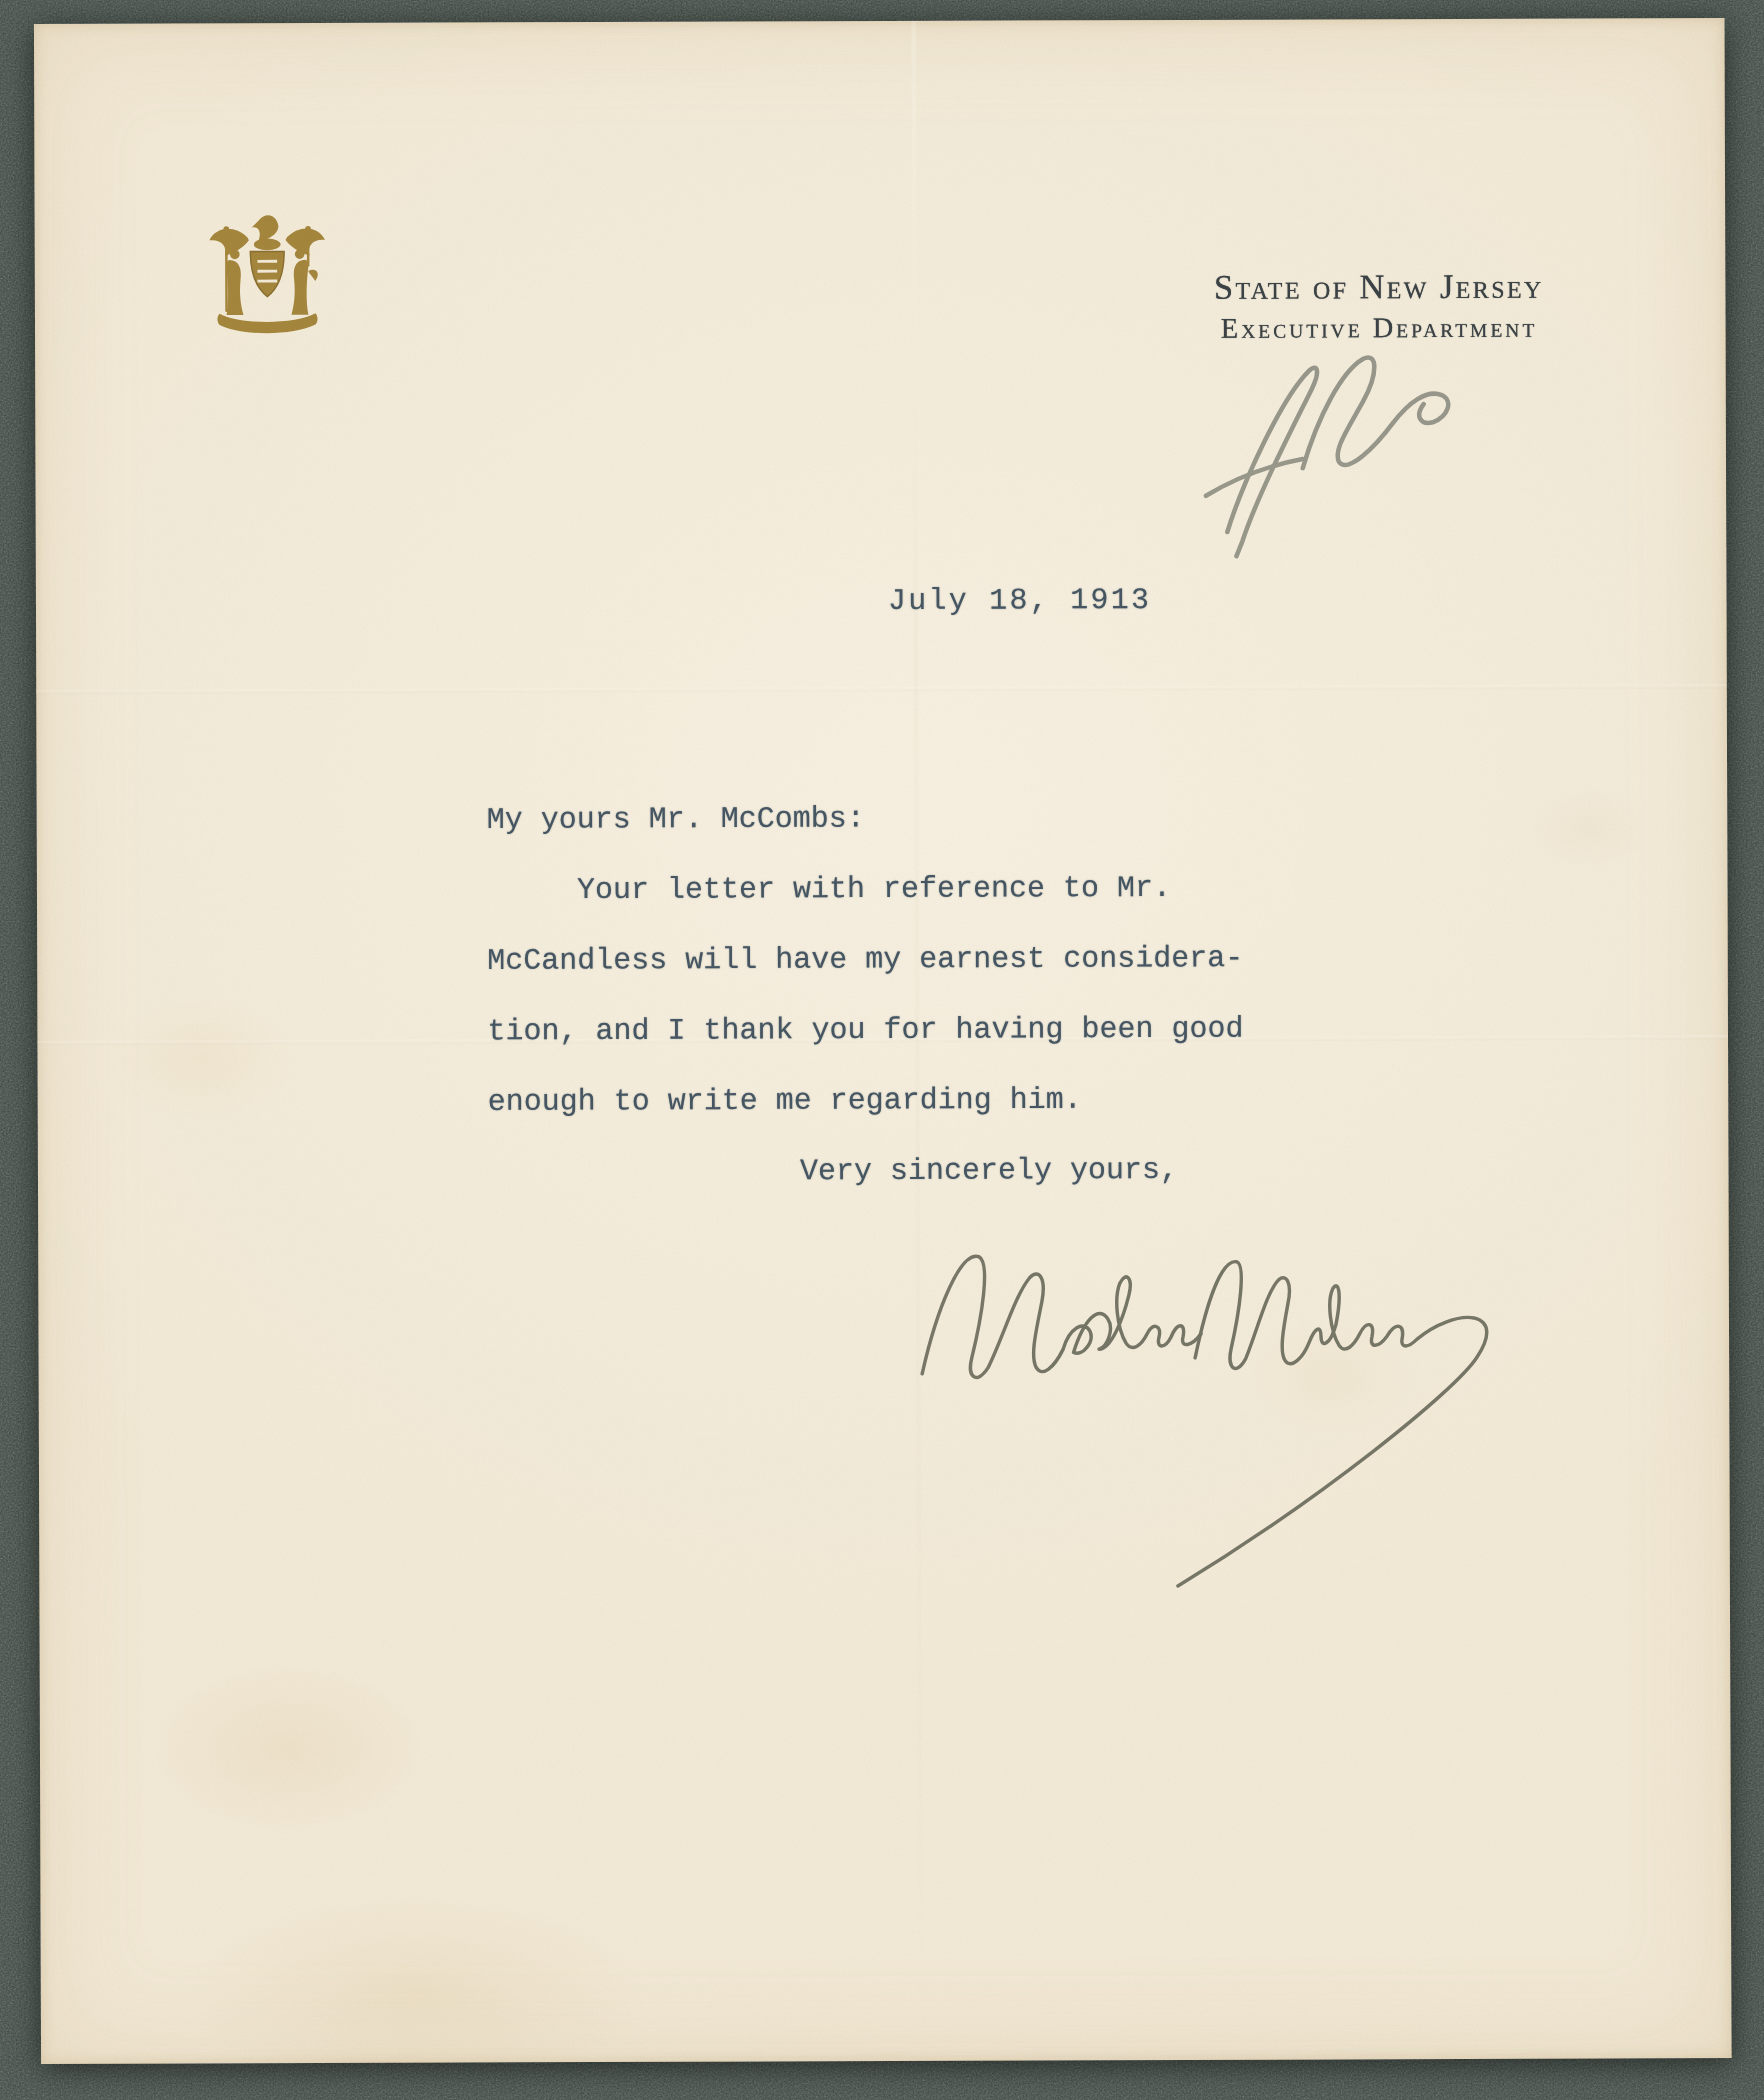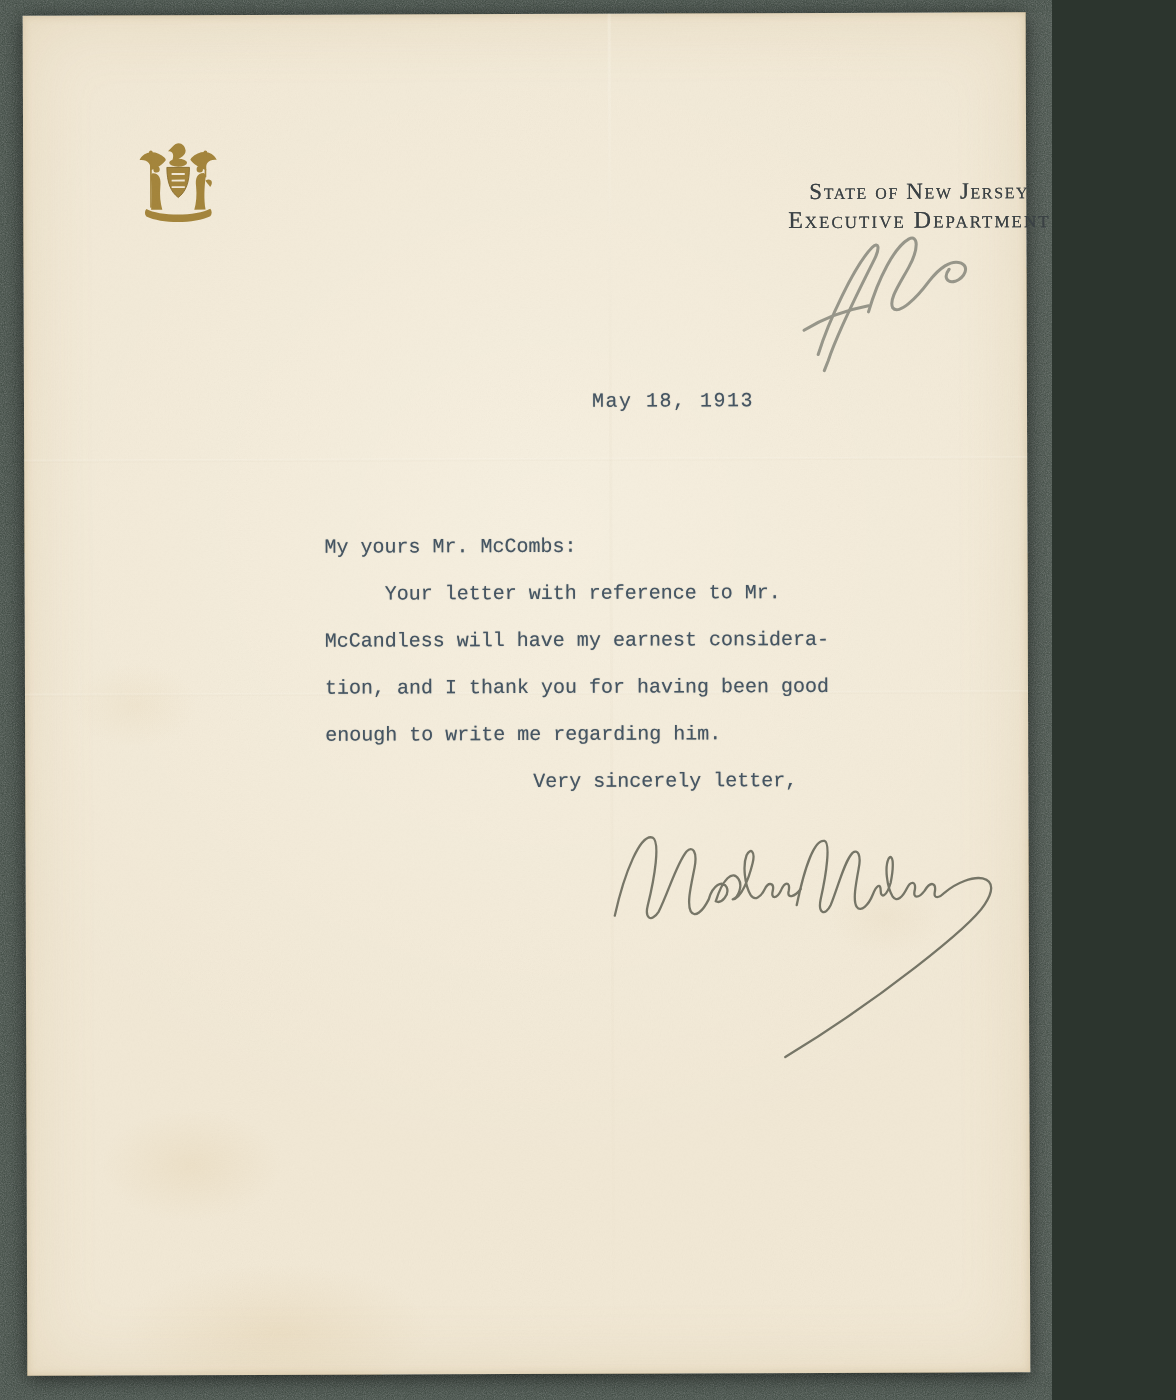--- a/index.html
+++ b/index.html
@@ -1,17 +1,17 @@
 <!DOCTYPE html>
 <html><head>
 <meta charset="utf-8">
 <style>
   html,body{margin:0;padding:0;background:#2c352e;}
   .stage{
-    position:relative;width:1052px;height:1400px;overflow:hidden;
+    position:relative;width:1176px;height:1400px;overflow:hidden;
     background:#3d4941;
     font-family:"Liberation Sans",sans-serif;
   }
   .noise{position:absolute;inset:0;pointer-events:none;}
   .noise-bg{opacity:.38;}
   .noise-paper{opacity:.07;mix-blend-mode:multiply;}
   .paper{
     position:absolute;left:25px;top:14px;right:24px;bottom:26px;
     background:
       radial-gradient(90% 65% at 52% 38%, rgba(255,252,242,.38), rgba(255,252,242,0) 72%),
@@ -36,21 +36,21 @@
   .crease-h{position:absolute;left:0;right:0;height:3px;pointer-events:none;
     background:linear-gradient(to bottom, rgba(255,253,244,.55), rgba(140,112,68,.08));
     opacity:.45;}
   .crease-h.one{top:444px;}
   .crease-h.two{top:678px;}
 
   .letterhead{position:absolute;left:756px;top:166px;width:280px;text-align:center;
     color:#3b4245;font-family:"Liberation Serif",serif;font-variant:small-caps;
     text-shadow:0 0 .6px rgba(52,58,61,.85);}
   .lh1{font-size:23px;letter-spacing:1.6px;line-height:26px;white-space:nowrap;}
-  .lh2{font-size:24px;letter-spacing:2px;line-height:24px;white-space:nowrap;margin-top:3px;}
+  .lh2{font-size:19px;letter-spacing:2px;line-height:24px;white-space:nowrap;margin-top:3px;}
 
   .type{position:absolute;font-family:"Liberation Mono",monospace;font-size:20px;
     color:#465663;line-height:24px;white-space:pre;
     text-shadow:0 0 1px rgba(62,78,90,.55);}
   .date-line{left:568px;top:376px;letter-spacing:1.5px;}
   .salutation{left:300px;top:521px;}
   .b1{left:360px;top:568px;}
   .b2{left:300px;top:615px;}
   .b3{left:300px;top:662px;}
   .b4{left:300px;top:709px;}
@@ -111,27 +111,27 @@
     </div>
 
     <svg class="file-note" viewBox="0 0 220 150" role="img" aria-label="File">
       <g stroke="#8e8e82" stroke-width="3" fill="none" stroke-linecap="round" stroke-linejoin="round" opacity="0.9">
         <path d="M42,128 C52,96 78,40 96,22 C102,16 104,22 98,34 C84,62 62,104 52,134 L48,144"></path>
         <path d="M28,104 C48,92 70,84 92,80"></path>
         <path d="M92,86 C102,52 118,22 132,14 C142,9 142,24 132,42 C122,60 112,74 116,82 C122,90 140,72 152,56 C162,43 174,34 184,38 C192,42 188,52 178,56 C170,58 166,52 172,44"></path>
       </g>
     </svg>
 
-    <div class="type date-line">May 18, 1913</div>
+    <div class="type date-line">July 18, 1913</div>
     <div class="type salutation">My yours Mr. McCombs:</div>
     <div class="type b1">Your letter with reference to Mr.</div>
     <div class="type b2">McCandless will have my earnest considera-</div>
     <div class="type b3">tion, and I thank you for having been good</div>
     <div class="type b4">enough to write me regarding him.</div>
-    <div class="type closing">Very sincerely letter,</div>
+    <div class="type closing">Very sincerely yours,</div>
 
     <svg class="signature" viewBox="0 0 400 270" role="img" aria-label="Woodrow Wilson">
       <g stroke="#6c6c5e" stroke-width="2.3" fill="none" stroke-linecap="round" stroke-linejoin="round" opacity="0.92">
         <path d="M14,96 C24,52 40,14 52,18 C60,22 54,58 47,86 C44,98 50,104 58,92 C68,72 76,44 86,32 C92,26 97,32 94,48 C90,68 86,84 90,92 C94,99 102,92 108,80
                  C112,66 122,60 126,68 C129,75 121,85 115,82 C122,60 132,50 138,60 C142,66 138,78 132,80 C140,80 148,60 152,44 C155,32 150,28 146,36 C142,46 144,66 150,76 C154,82 160,78 164,70 C168,62 174,64 172,72 C170,80 176,80 180,72 C184,62 190,62 188,72 C186,80 194,78 200,70"></path>
         <path d="M196,86 C204,48 214,20 224,22 C230,24 226,54 220,80 C217,94 224,98 230,86 C238,66 244,42 252,34 C257,30 261,36 258,50 C255,66 252,82 256,88 C260,94 268,86 272,76
                  C276,66 280,64 280,72 C280,80 286,78 290,64 C294,44 292,34 288,40 C284,48 286,68 292,78 C296,84 302,78 306,70 C310,62 316,62 314,72 C312,80 318,80 324,72 C330,62 336,64 334,74 C333,80 338,80 344,74
                  C356,64 372,58 382,60 C394,63 392,74 384,86 C370,108 280,180 184,238"></path>
       </g>
     </svg>

